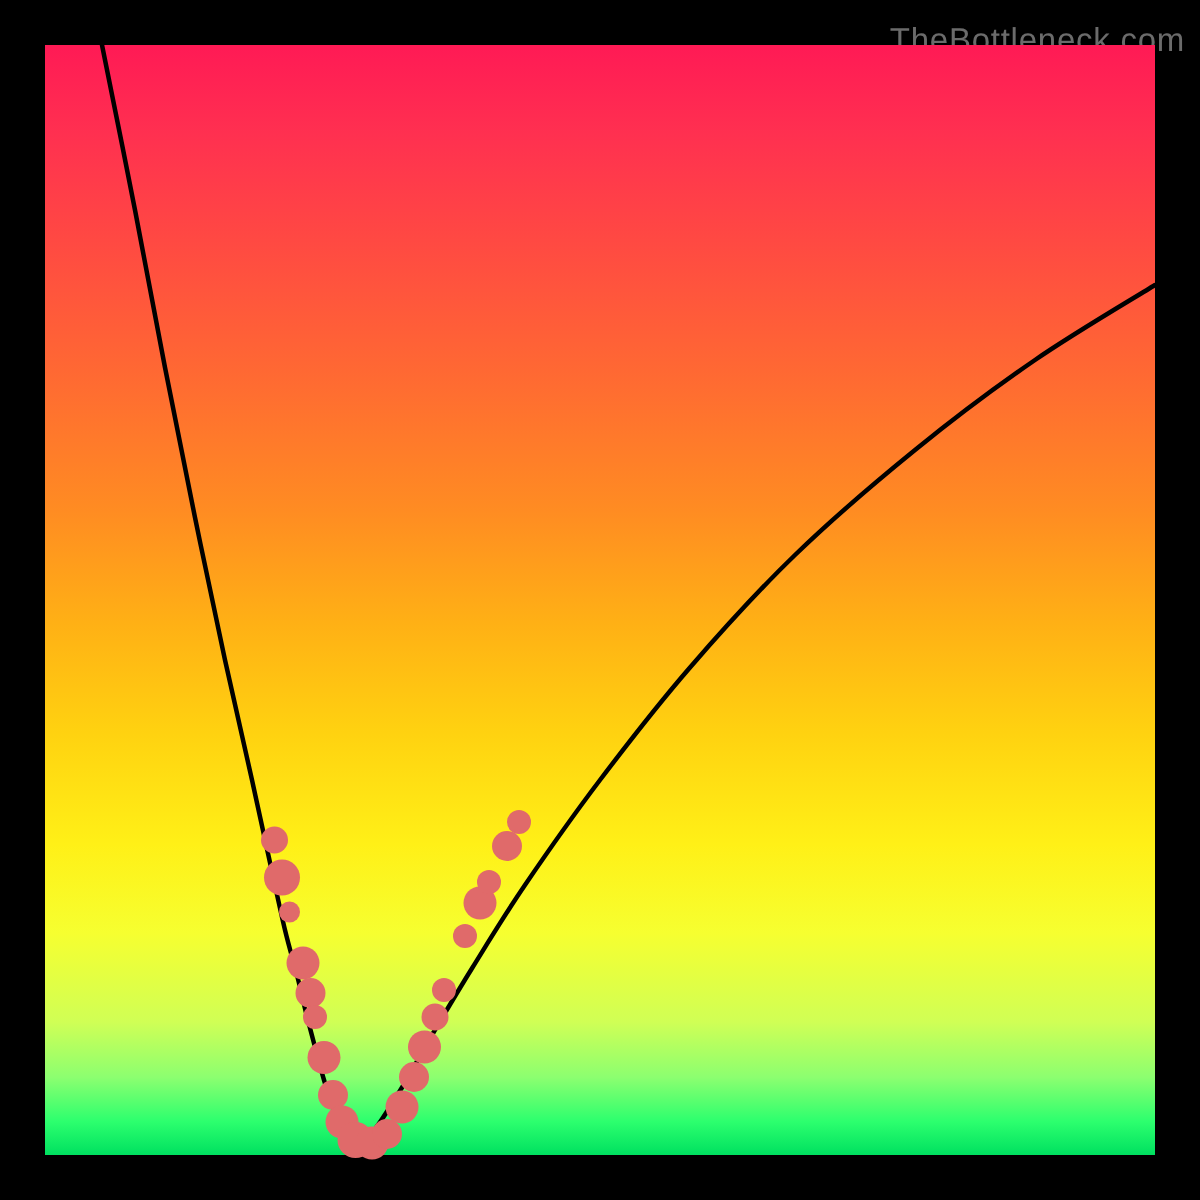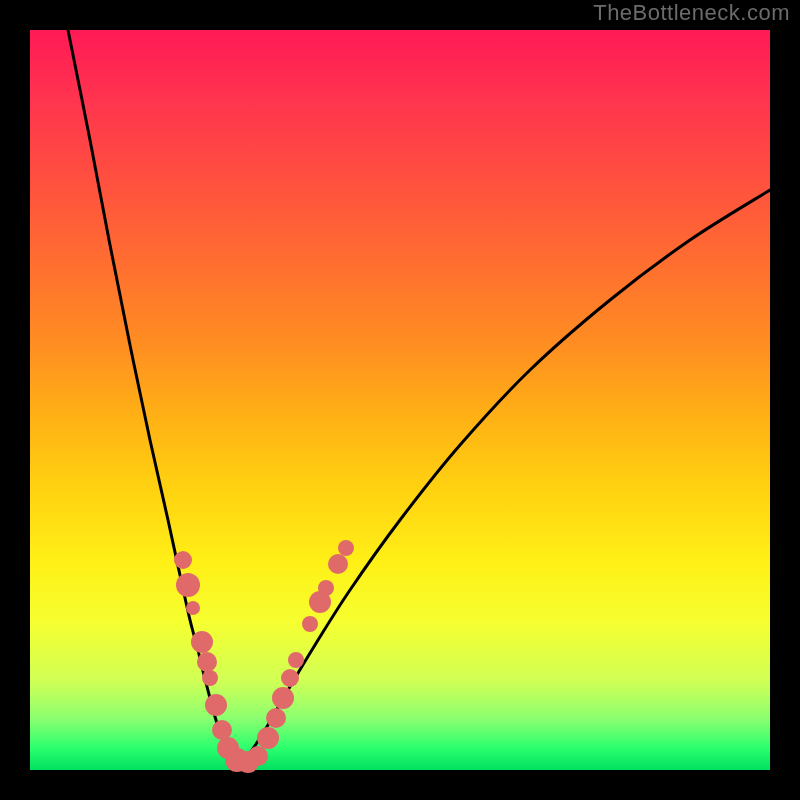--- a/index.html
+++ b/index.html
@@ -36,21 +36,21 @@
       #fff017 72%,
       #f6ff30 80%,
       #d0ff55 88%,
       #8cff70 93%,
       #2cff6e 97%,
       #00e060 100%
     );
   }
   .watermark {
     position: absolute;
-    top: 0;
+    top: 14px;
     right: 10px;
     color: #6b6b6b;
     font-size: 22px;
     font-weight: 500;
     letter-spacing: 0.5px;
   }
   svg.curves {
     position: absolute;
     left: 0;
     top: 0;

